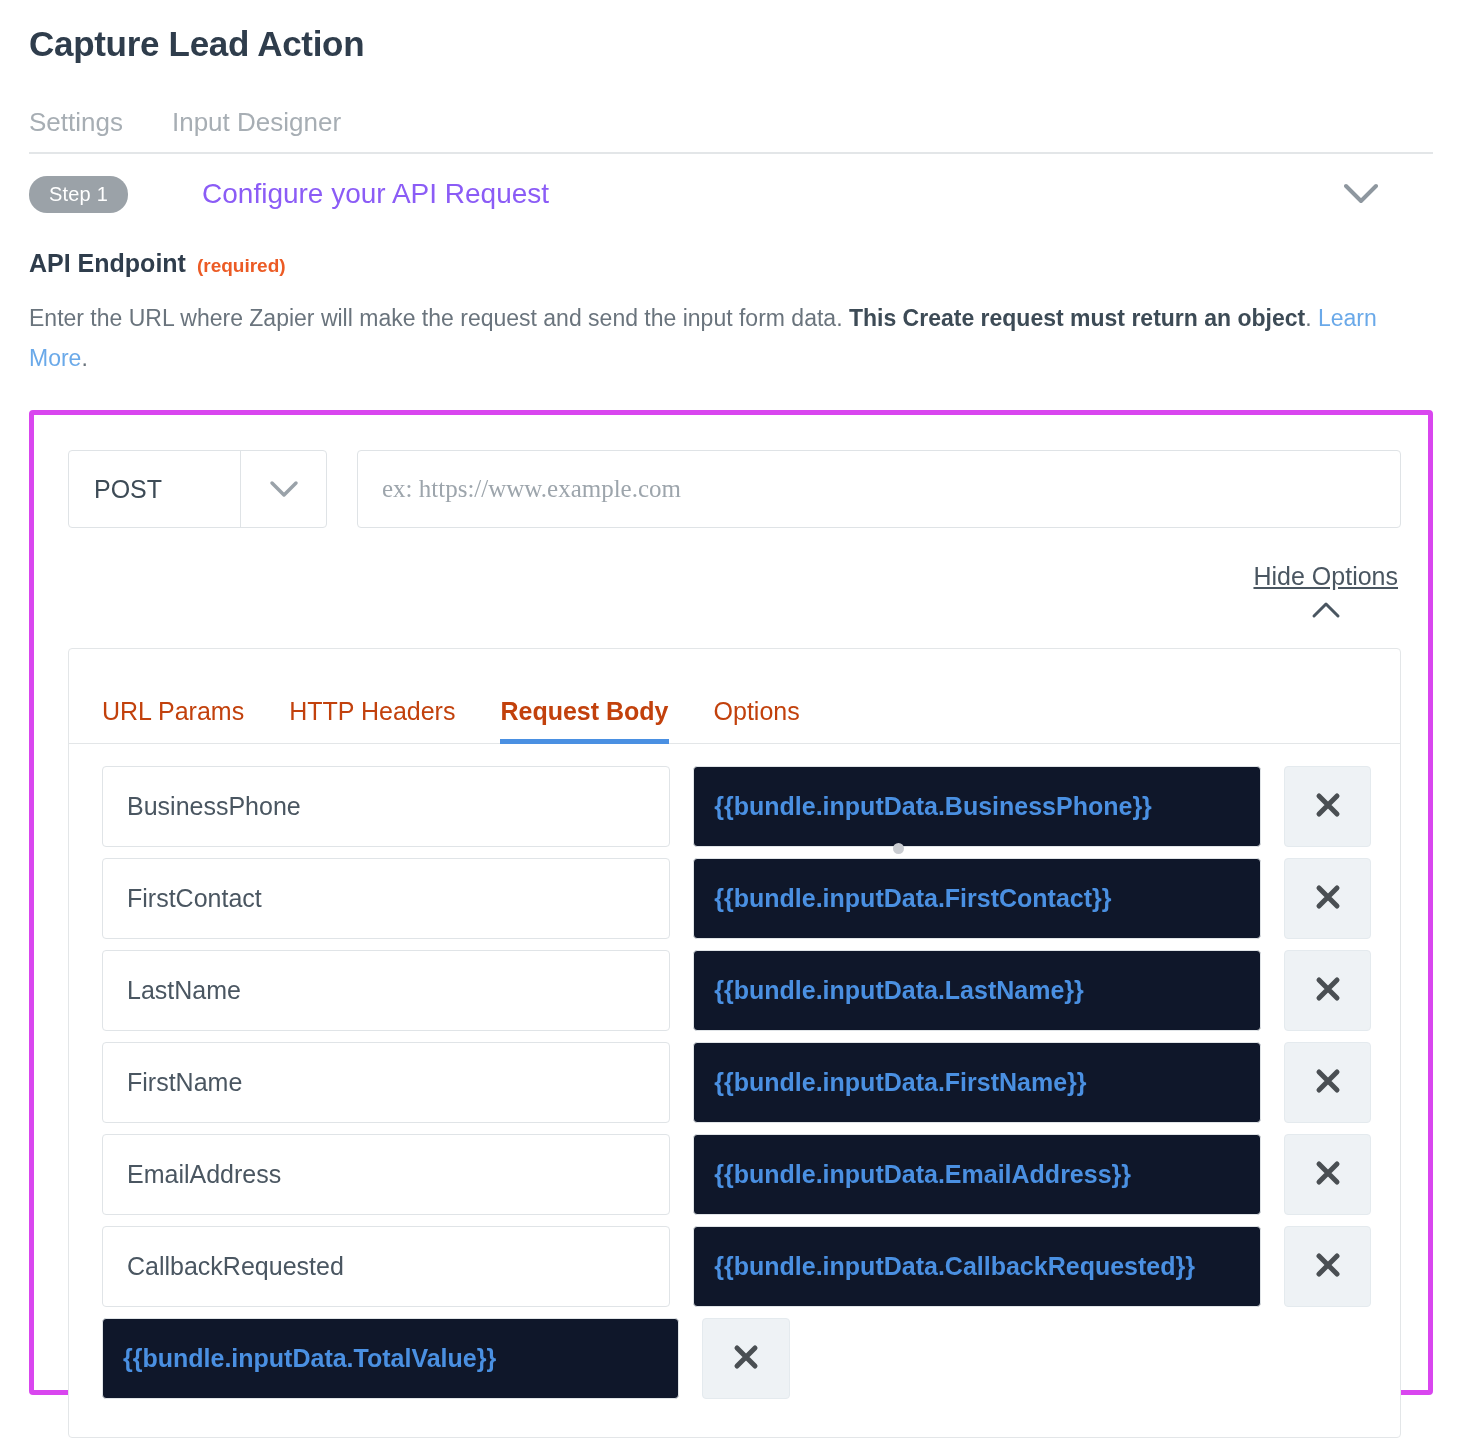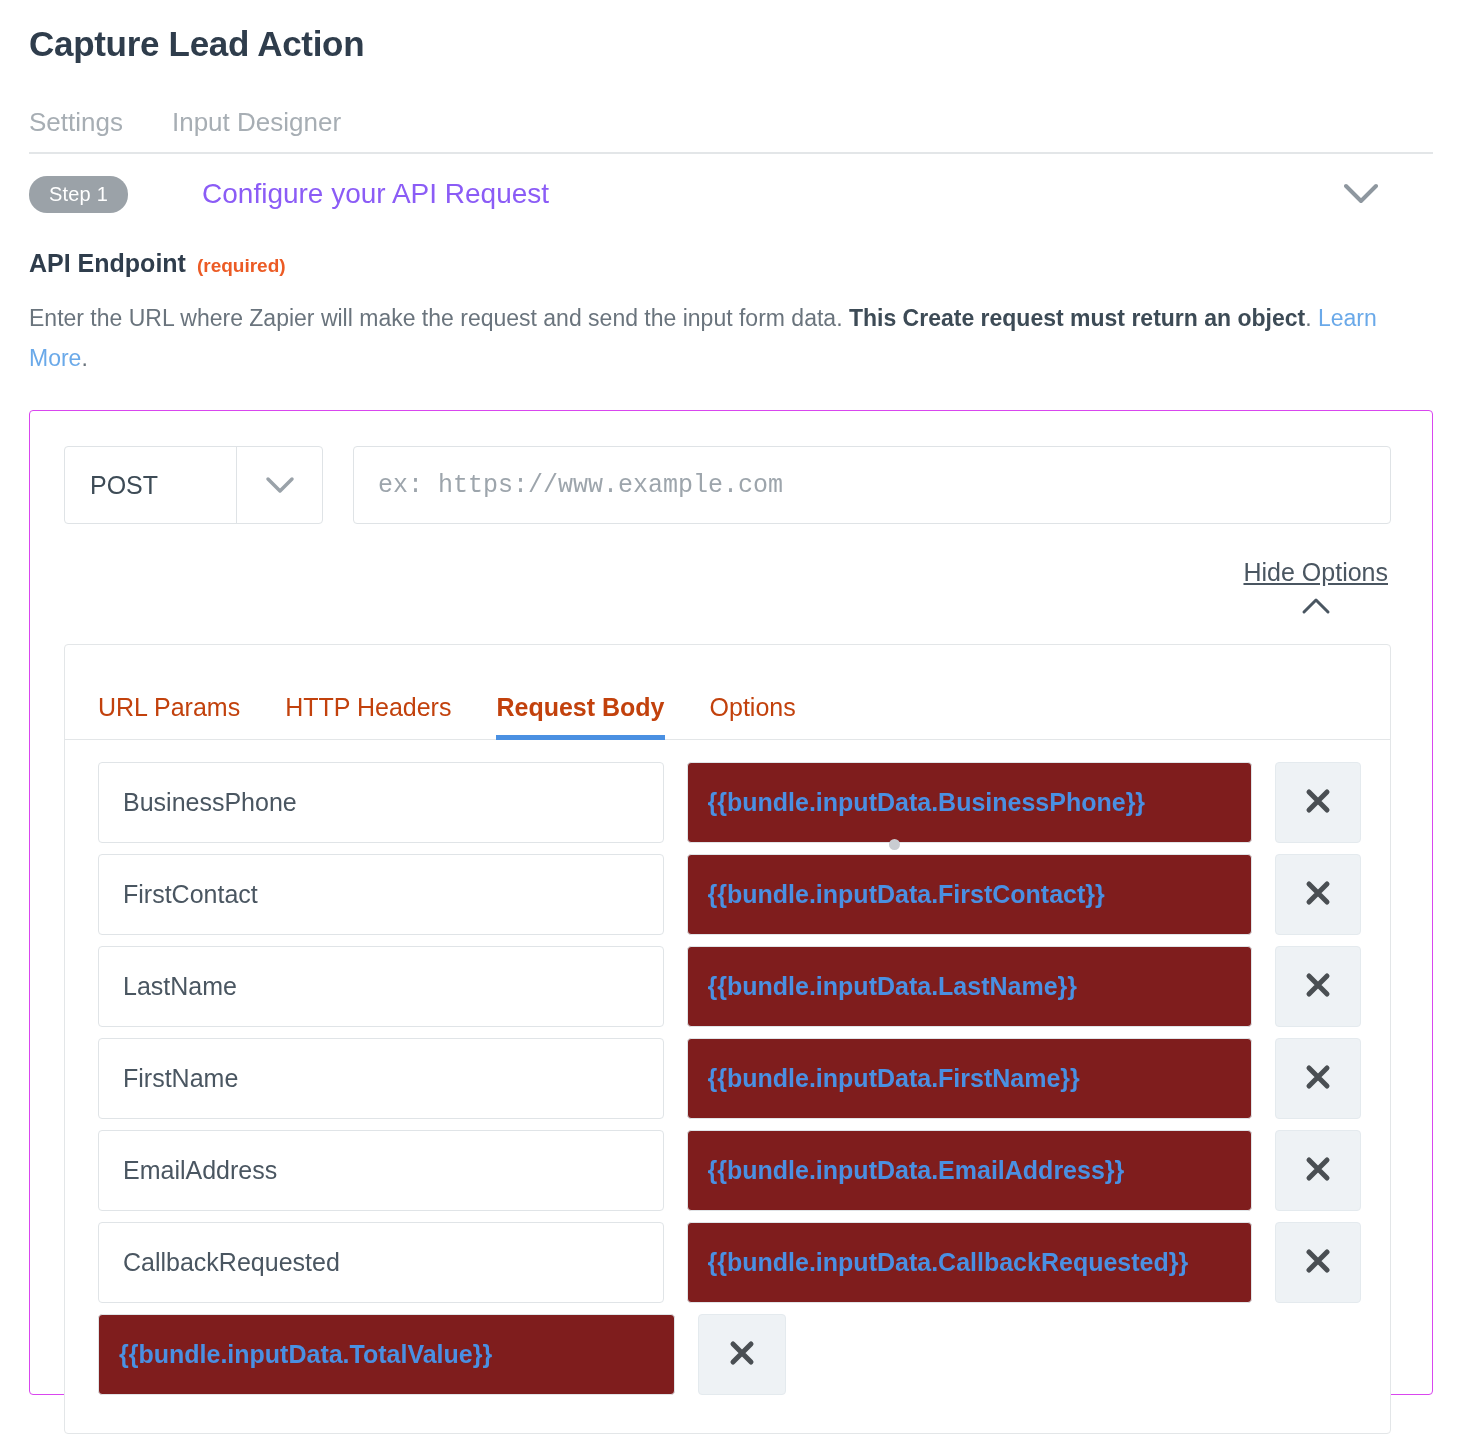--- a/index.html
+++ b/index.html
@@ -121,23 +121,23 @@
     line-height: 40px;
     color: #6a747d;
     max-width: 1420px;
   }
   .field-desc b { color: #3d4b56; font-weight: bold; }
   .field-desc a { color: #6aa9e9; text-decoration: none; }
 
   
   .api-card {
     margin-top: 32px;
-    border: 1px solid #d946ef;
-    border-radius: 4px;
-    padding: 35px 41px 20px 34px;
+    border: 5px solid #d946ef;
+    border-radius: 4px;
+    padding: 35px 27px 20px 34px;
     height: 985px;
   }
 
   
   .url-row { display: flex; align-items: flex-start; gap: 30px; }
 
   .method-select {
     display: flex;
     width: 259px;
     height: 78px;
@@ -162,21 +162,21 @@
     align-items: center;
     justify-content: center;
   }
 
   .url-input {
     flex: 1;
     height: 78px;
     border: 1px solid #dfe3e6;
     border-radius: 4px;
     background: #fff;
-    font-family: Liberation Mono, monospace;
+    font-family: Liberation Serif, serif;
     font-size: 25px;
     color: #a21caf;
     padding: 0 24px;
   }
   .url-input::placeholder { color: #9da5ac; }
 
   
   .hide-options-row {
     display: flex;
     justify-content: flex-end;
@@ -251,21 +251,21 @@
     font-family: "Liberation Sans", sans-serif;
     font-size: 25px;
     color: #4a5661;
     padding: 0 24px;
   }
   .kv-value {
     width: 577px;
     height: 81px;
     border: 1px solid #e0e4e7;
     border-radius: 4px;
-    background: #7f1d1d;
+    background: #0f172a;
     font-family: "Liberation Sans", sans-serif;
     font-size: 25px;
     font-weight: bold;
     color: #4a90e2;
     padding: 0 20px;
   }
   .kv-remove {
     width: 88px;
     height: 81px;
     border: 1px solid #e4eaee;

